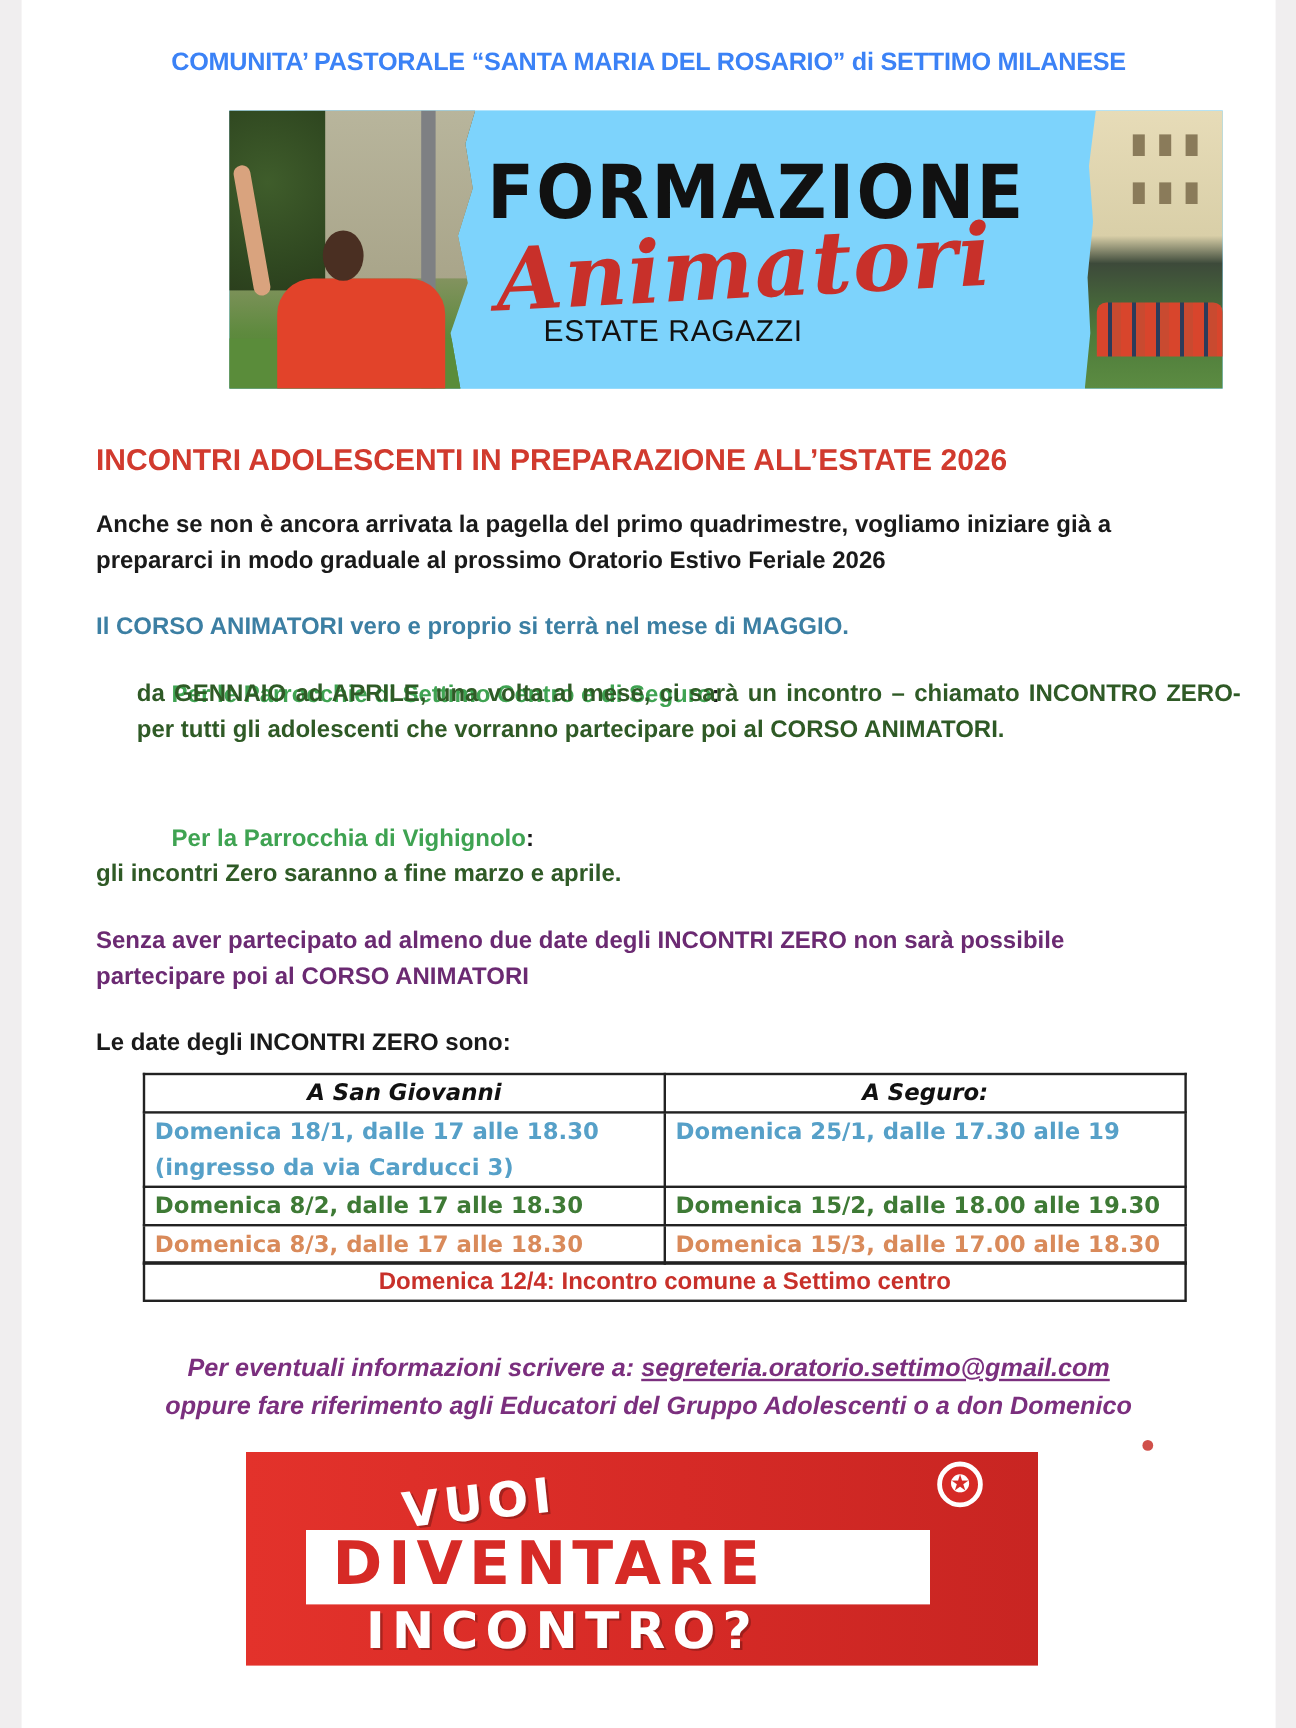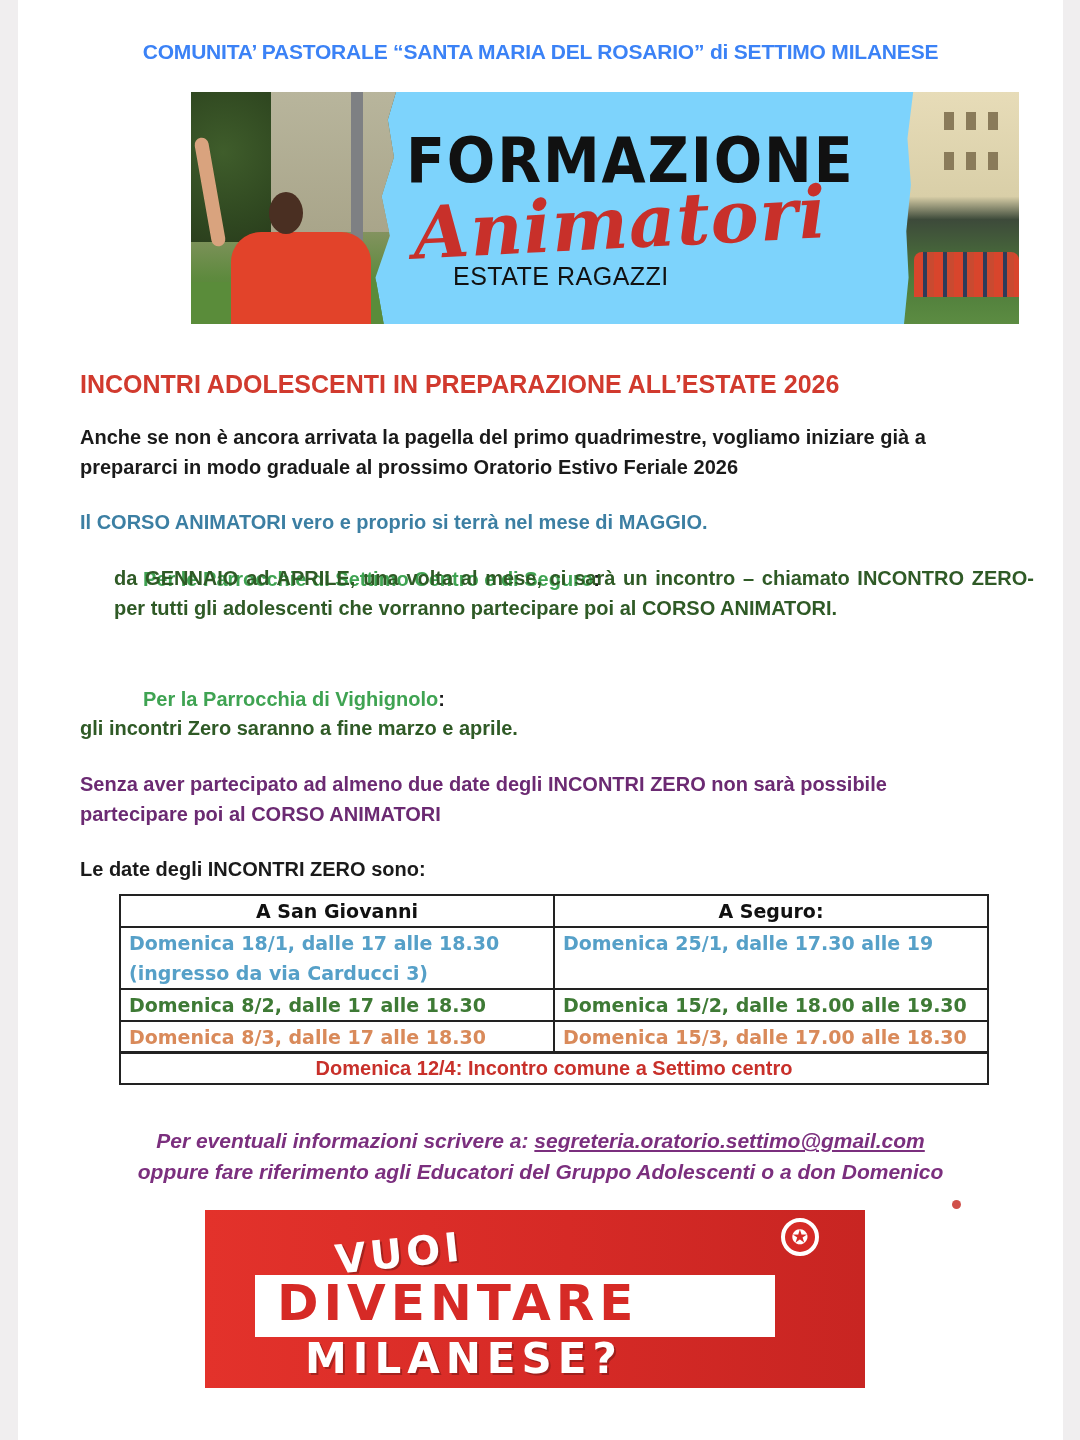--- a/index.html
+++ b/index.html
@@ -93,21 +93,21 @@
   .colon { color: #1a1a1a; }
   
   .sched {
     position: absolute; left: 101px; top: 894px; width: 870px;
     border-collapse: collapse; font-family: "DejaVu Sans", sans-serif;
   }
   .sched td, .sched th {
     border: 2px solid #222; padding: 0 8px; font-size: 19px; font-weight: bold;
     vertical-align: top; line-height: 30px; text-align: left;
   }
-  .sched th { text-align: center; color: #111; height: 28px; }
+  .sched th { text-align: center; color: #111; height: 28px; font-style: italic; }
   .sched td { width: 50%; }
   .c-blue { color: #56a0c8; }
   .c-green { color: #3e7a35; margin-top: 35px; }
   .c-orange { color: #d98a5a; }
   .common {
     position: absolute; left: 101px; top: 1051px; width: 866px; height: 30px;
     border: 2px solid #222; text-align: center; line-height: 30px;
     font-weight: bold; font-size: 20px; color: #c8302a;
   }
   .contact {
@@ -220,16 +220,16 @@
   <div class="abs contact" style="top:1156px">oppure fare riferimento agli Educatori del Gruppo Adolescenti o a don Domenico</div>
   <div class="abs contact" style="top:1125px"><span>Per eventuali informazioni scrivere a: </span><a>segreteria.oratorio.settimo@gmail.com</a></div>
 
   <div class="dot"></div>
 
   <div class="promo">
     <div class="badge">✪</div>
     <div class="vuoi">VUOI</div>
     <div class="div-box"></div>
     <div class="diventare">DIVENTARE</div>
-    <div class="animatore">MILANESE?</div>
+    <div class="animatore">INCONTRO?</div>
   </div>
 
 </div>
 
 </body></html>

